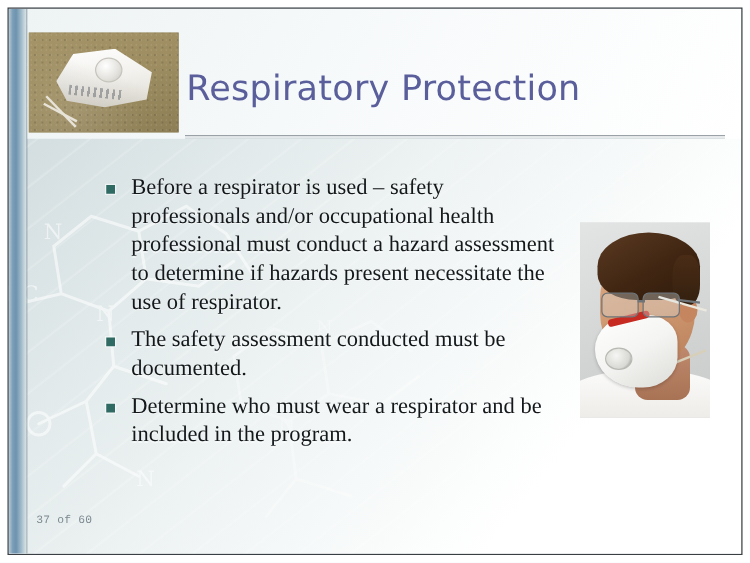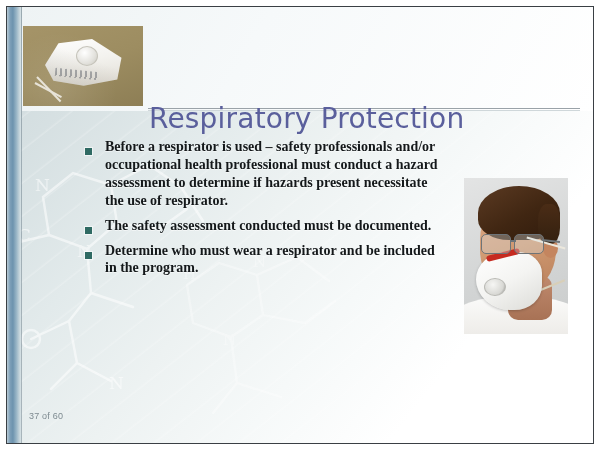--- a/index.html
+++ b/index.html
@@ -139,21 +139,20 @@
     position: absolute;
     left: 142px;
     top: 50px;
     font-family: "DejaVu Sans", "Liberation Sans", sans-serif;
     font-size: 28px;
     font-weight: 400;
     letter-spacing: .2px;
     color: #5a5f9c;
     white-space: nowrap;
     line-height: 1;
-    margin-top: 48px;
   }
 
   
   #mask-photo {
     position: absolute;
     left: 16px;
     top: 19px;
     width: 120px;
     height: 80px;
     overflow: hidden;
@@ -357,33 +356,32 @@
   .bullet-marker {
     flex: 0 0 auto;
     width: 7px;
     height: 7px;
     margin: 10px 13px 0 0;
     background: #2f6a63;
     box-shadow: 0 0 0 1px rgba(255,255,255,.55);
   }
   .bullet-text {
     font-family: "Liberation Serif", "DejaVu Serif", serif;
-    font-size: 14px;
+    font-size: 18px;
     line-height: 1.28;
     color: #14181a;
     text-shadow: 0 1px 0 rgba(255,255,255,.55);
-    font-weight: bold;
   }
 
   
   #page-indicator {
     position: absolute;
     left: 22px;
     bottom: 22px;
-    font-family: Liberation Sans, sans-serif;
+    font-family: Liberation Mono, monospace;
     font-size: 9px;
     color: #7d8a90;
     letter-spacing: .2px;
   }
 
   
   #corner-glow {
     position: absolute;
     right: 0; bottom: 0;
     width: 260px; height: 200px;

